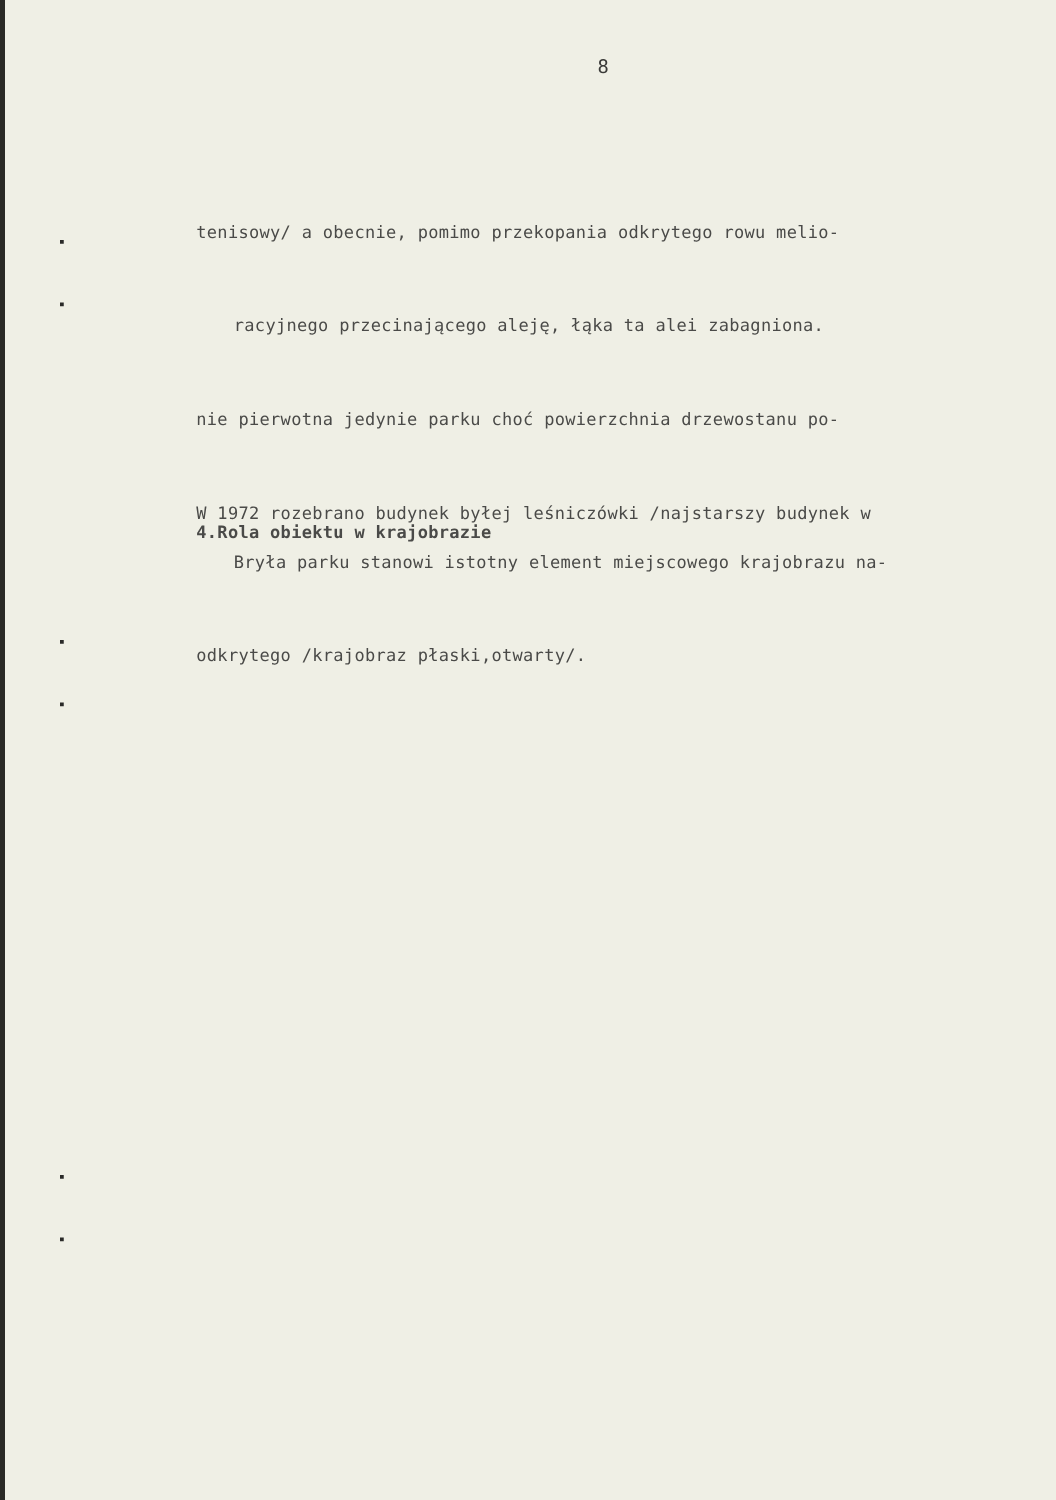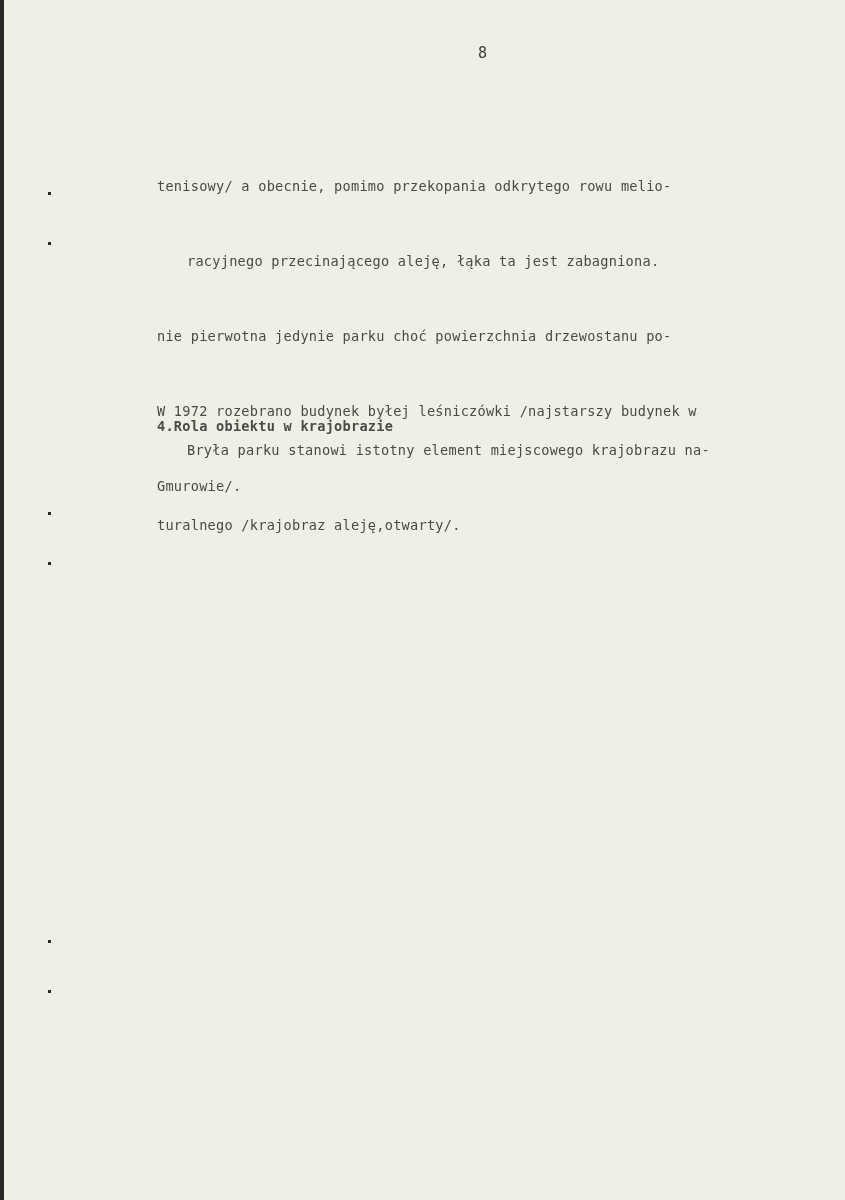--- a/index.html
+++ b/index.html
@@ -30,33 +30,32 @@
   </style>
 </head>
 <body>
 
 <div class="left-edge"></div>
 
 <div class="page-number">8</div>
 
 <div class="text" style="top:124px;">
   <div class="line">tenisowy/ a obecnie, pomimo przekopania odkrytego rowu melio-</div>
-  <div class="line" style="padding-left:30px">racyjnego przecinającego aleję, łąka ta jest zabagniona.</div>
+  <div class="line" style="padding-left:30px">racyjnego przecinającego aleję, łąka ta alei zabagniona.</div>
   <div class="line">nie pierwotna jedynie parku choć powierzchnia drzewostanu po-</div>
   <div class="line">W 1972 rozebrano budynek byłej leśniczówki /najstarszy budynek w</div>
-  <div class="line">Gmurowie/.</div>
 </div>
 
 <div class="text" style="top:364px;font-weight:bold;">
   <div class="line">4.Rola obiektu w krajobrazie</div>
 </div>
 
 <div class="text" style="top:388px;">
   <div class="line indent">Bryła parku stanowi istotny element miejscowego krajobrazu na-</div>
-  <div class="line">turalnego /krajobraz aleję,otwarty/.</div>
+  <div class="line">odkrytego /krajobraz płaski,otwarty/.</div>
 </div>
 
 <div id="marks">
     <div class="dot" style="left: 48px; top: 192px;"></div>
     <div class="dot" style="left: 48px; top: 242px;"></div>
     <div class="dot" style="left: 48px; top: 512px;"></div>
     <div class="dot" style="left: 48px; top: 562px;"></div>
     <div class="dot" style="left: 48px; top: 940px;"></div>
     <div class="dot" style="left: 48px; top: 990px;"></div>
   </div>

